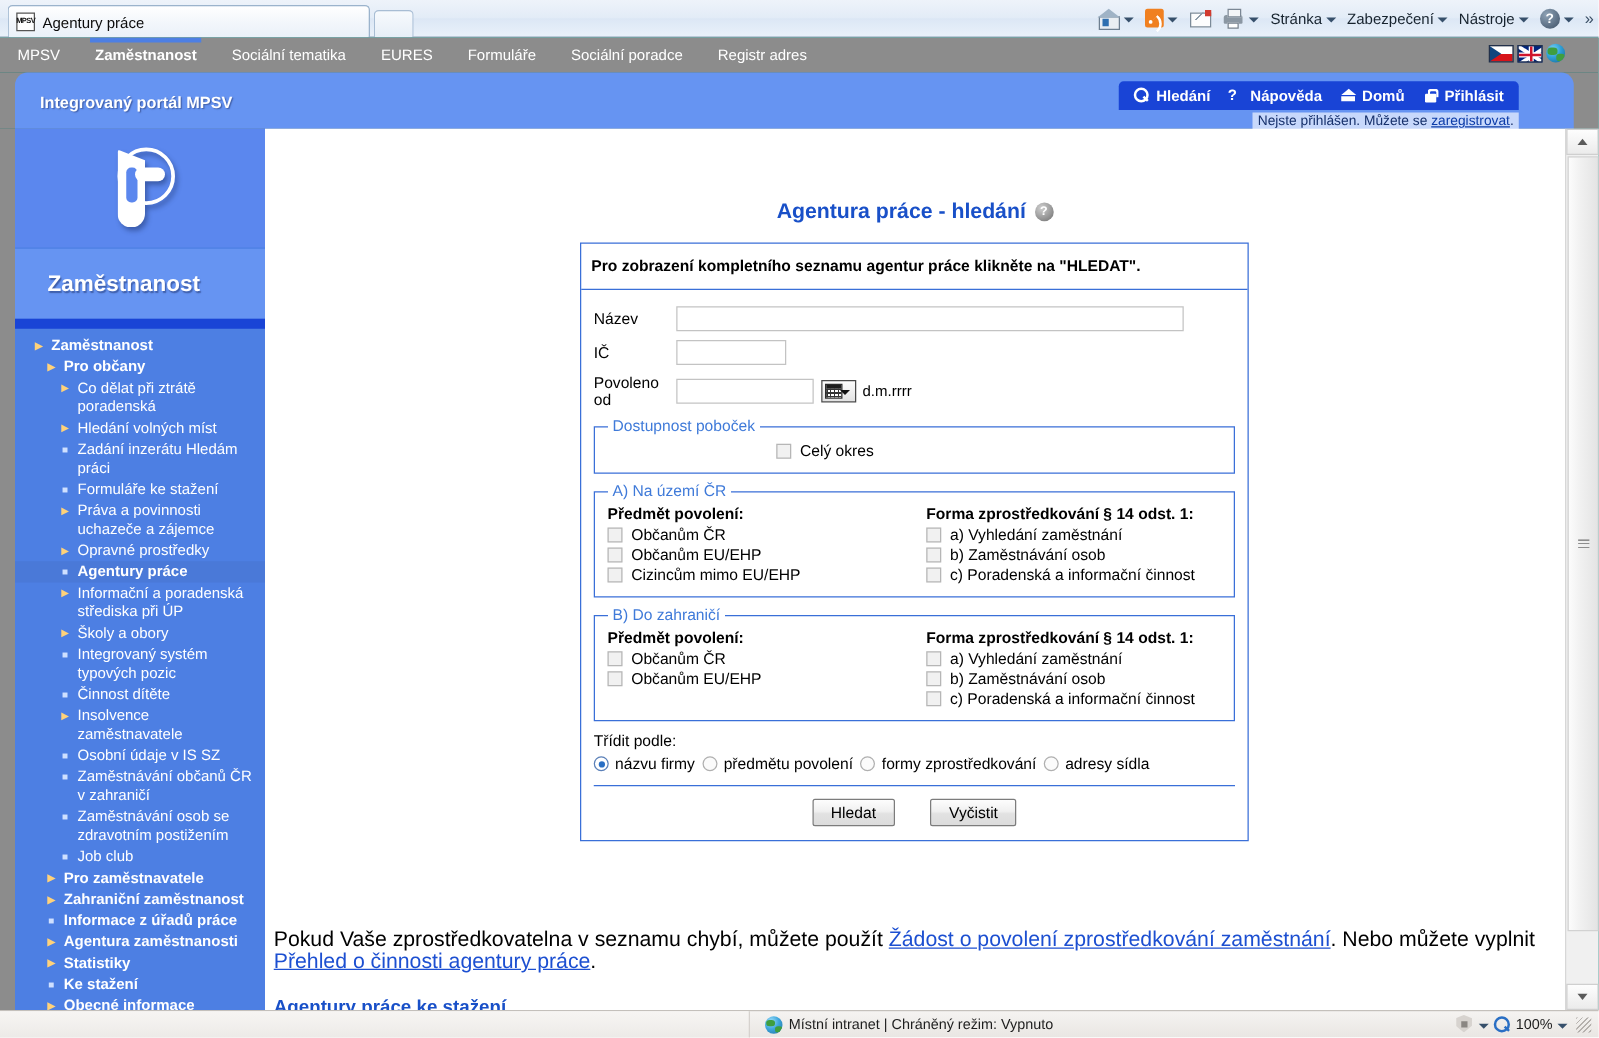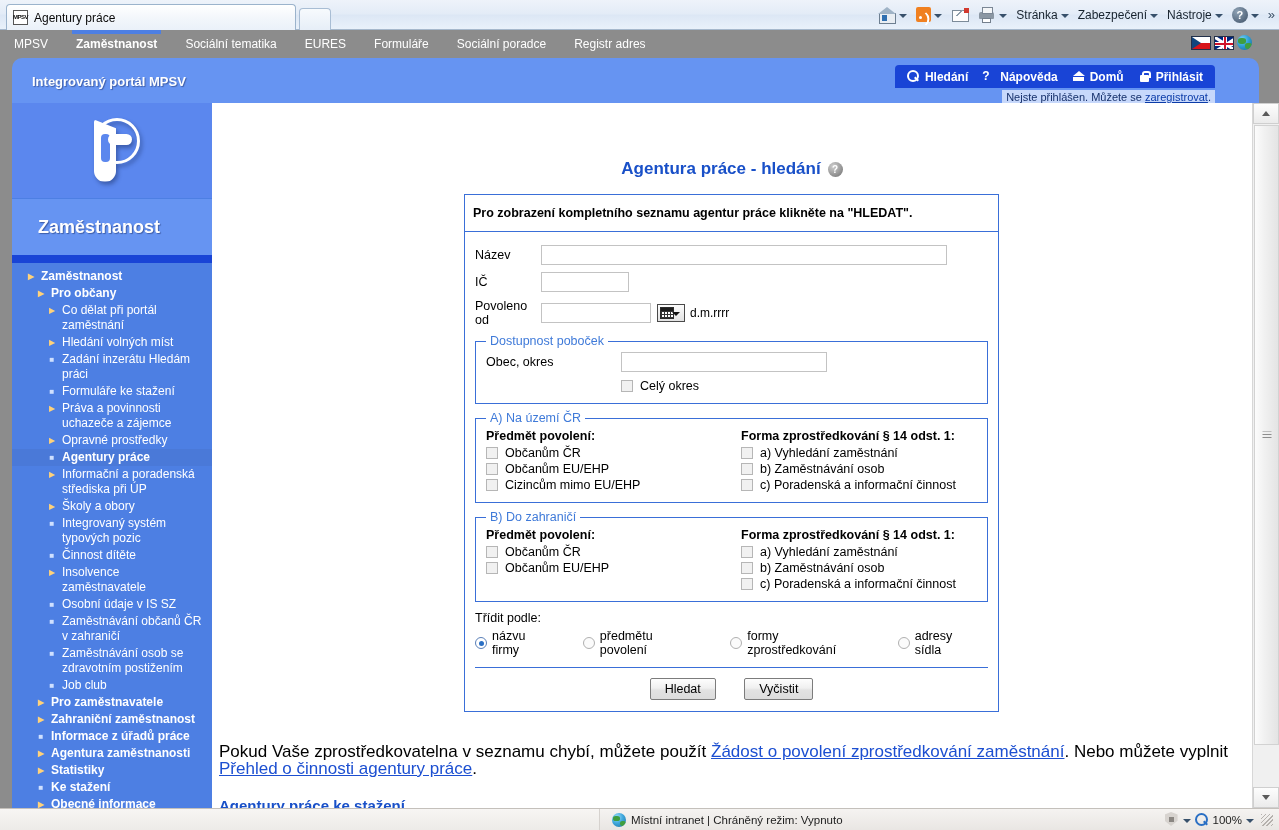--- a/index.html
+++ b/index.html
@@ -258,21 +258,21 @@
     background:#f1f1f1; border:1px solid #b6b6b6; display:inline-block;
   }
   .rbtn {
     width:12px; height:12px; flex:0 0 12px; border-radius:50%;
     background:#fbfbfb; border:1px solid #b0b0b0; display:inline-block; position:relative;
   }
   .rbtn.on { border-color:#5b80b8; background:#fff; }
   .rbtn.on::after {
     content:""; position:absolute; left:2.5px; top:2.5px; width:5px; height:5px; border-radius:50%; background:#2a6fc4;
   }
-  .sortrow { display:flex; align-items:center; gap:21px; font-size:12.5px; margin-top:4px; flex-wrap:nowrap; }
+  .sortrow { display:flex; align-items:center; gap:0; font-size:12.5px; margin-top:4px; flex-wrap:nowrap; }
   .sortrow .opt { display:flex; align-items:center; gap:5px; margin-right:6px; }
   .sortlabel { font-size:12.5px; color:#000; margin-top:9px; }
   .btn-bar { border-top:1px solid #3a6fd8; margin-top:10px; padding:10px 0 11px; text-align:center; }
   .btn {
     font-family:"Liberation Sans", sans-serif; font-size:12.5px; color:#000;
     background:linear-gradient(to bottom,#fdfdfd 0%,#f0f0f0 45%,#e2e2e2 55%,#dcdcdc 100%);
     border:1px solid #7c7c7c; border-radius:2px; padding:3px 14px; margin:0 12px; cursor:pointer;
   }
   .foot-text {
     position:absolute; left:7px; top:640px; width:1010px; font-size:17px; color:#000; line-height:17px;
@@ -454,21 +454,21 @@
         <div class="sn lvl0">
           <span class="bullet tri">▶</span>
           <span class="txt">Zaměstnanost</span>
         </div>
         <div class="sn lvl1">
           <span class="bullet tri">▶</span>
           <span class="txt">Pro občany</span>
         </div>
         <div class="sn lvl2">
           <span class="bullet tri">▶</span>
-          <span class="txt">Co dělat při portál zaměstnání</span>
+          <span class="txt">Co dělat při ztrátě poradenská</span>
         </div>
         <div class="sn lvl2">
           <span class="bullet tri">▶</span>
           <span class="txt">Hledání volných míst</span>
         </div>
         <div class="sn lvl2">
           <span class="bullet sq">■</span>
           <span class="txt">Zadání inzerátu Hledám práci</span>
         </div>
         <div class="sn lvl2">
@@ -579,24 +579,20 @@
           <input class="inp inp-date" type="text" value="" style="">
           <span class="cal-btn">
             <span class="cal-grid"></span>
             <span class="cal-arrow"></span>
           </span>
           <span class="hint">d.m.rrrr</span>
         </div>
 
         <fieldset class="fs">
           <legend>Dostupnost poboček</legend>
-          <div class="frow">
-            <span class="flab" style="width:135px">Obec, okres</span>
-            <input class="inp inp-obec" type="text" value="" style="">
-          </div>
           <div class="cbrow" style="margin-left:135px">
             <span class="cbx"></span>
             <span>Celý okres</span>
           </div>
         </fieldset>
 
         <fieldset class="fs">
           <legend>A) Na území ČR</legend>
           <div class="fs-cols">
             <div class="fs-col-l">

